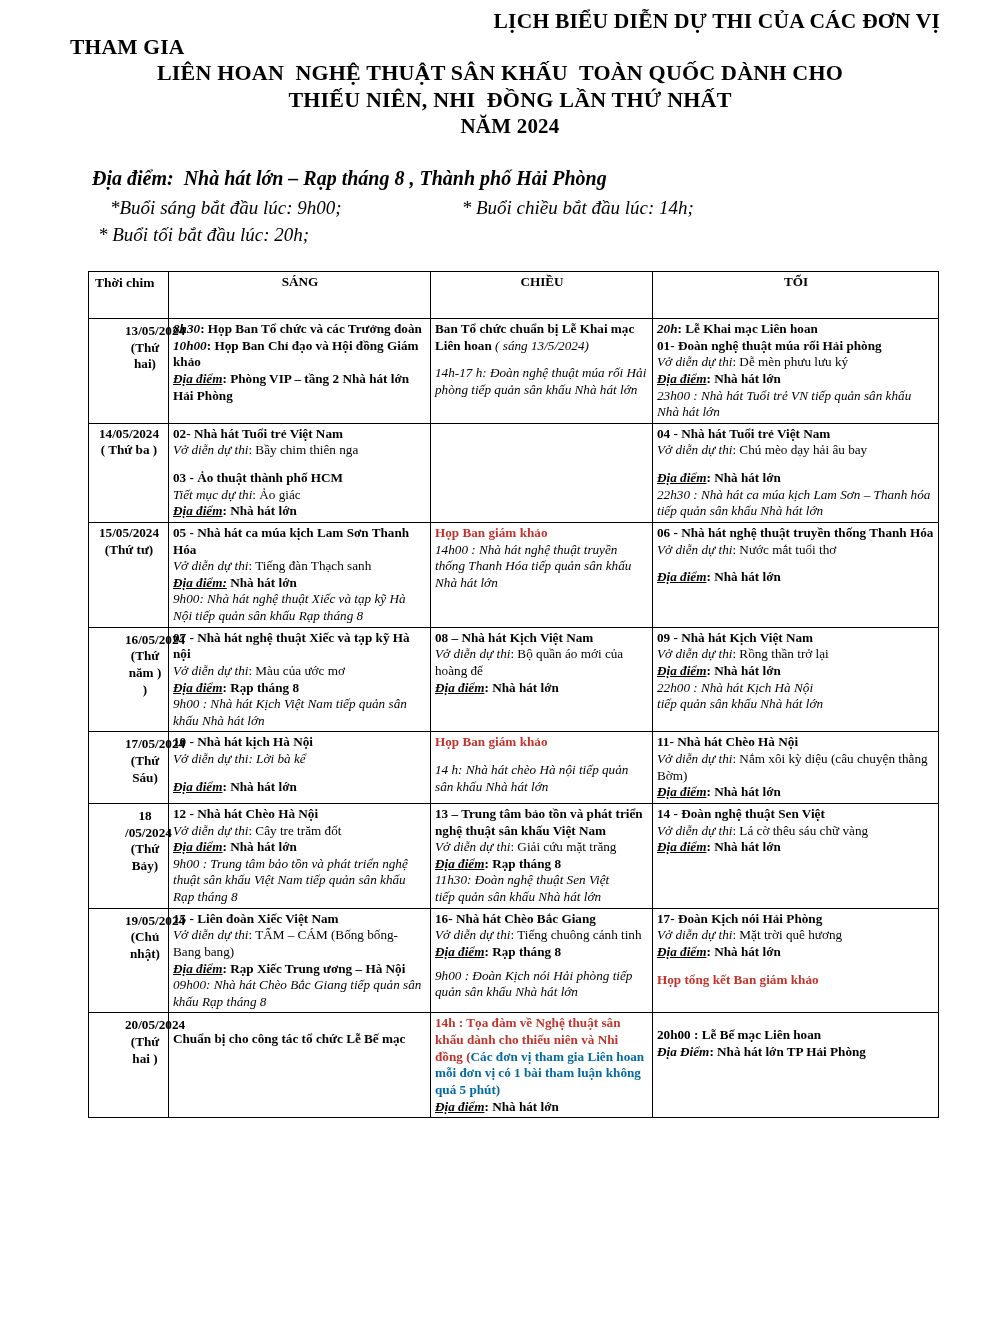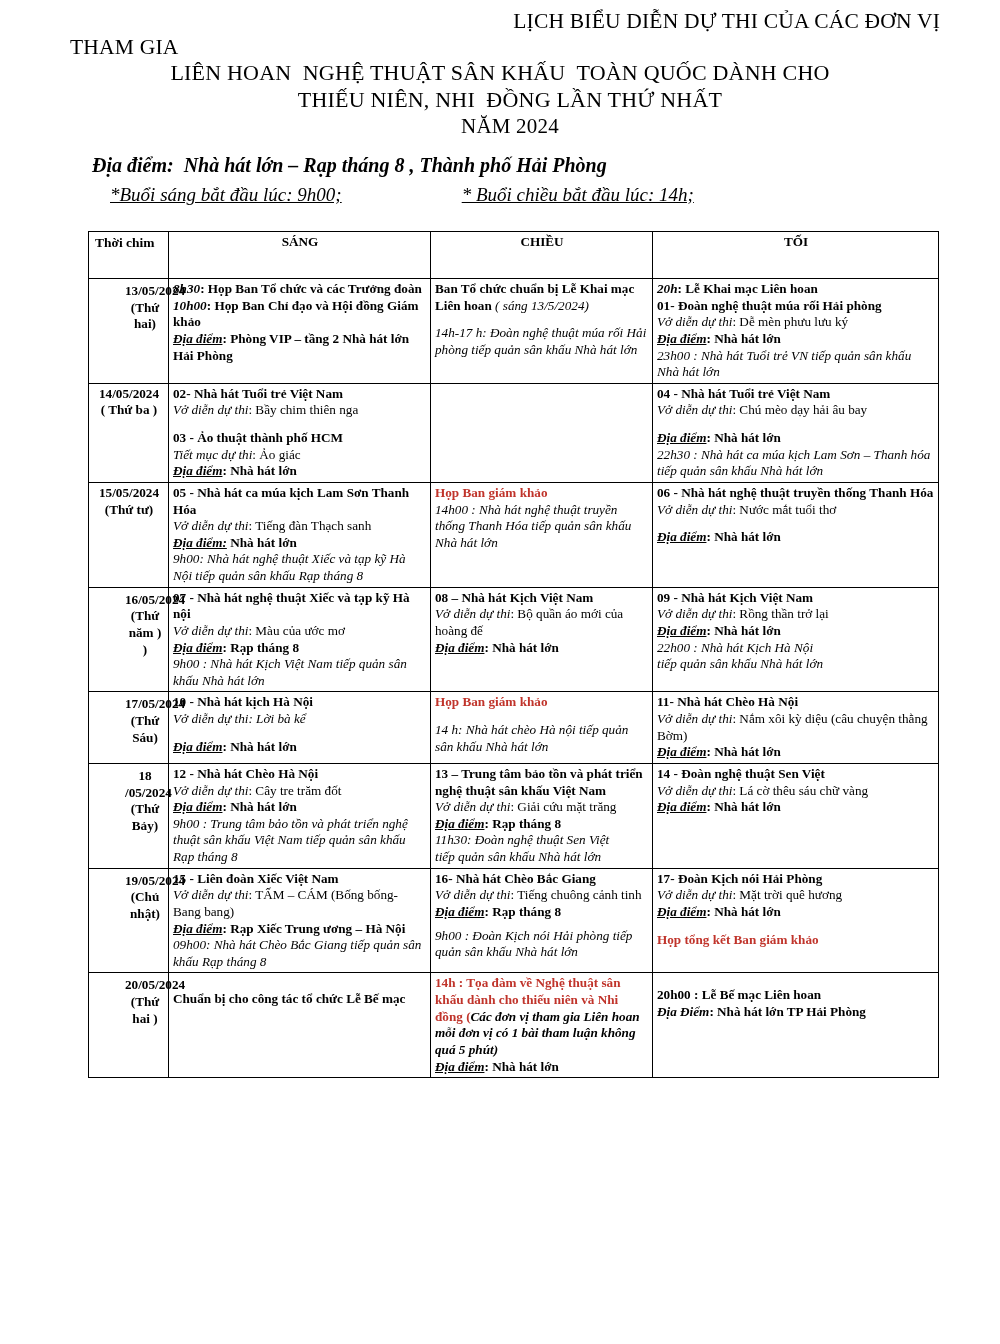--- a/index.html
+++ b/index.html
@@ -19,49 +19,48 @@
     width: 1000px;
     height: 1344px;
     box-sizing: border-box;
   }
 
   
   .head-wrap {
     padding: 8px 0 0 0;
   }
   .title-line {
-    font-weight: normal;
+    font-weight: bold;
     letter-spacing: .2px;
     line-height: 1.22;
     font-size: 21px;
     white-space: pre;
   }
   .title-1 { text-align: right; padding-right: 60px; font-size: 21.5px; }
   .title-2 { text-align: left; padding-left: 70px; font-size: 21.5px; }
   .title-3 { text-align: center; font-size: 22px; }
   .title-4 { text-align: center; padding-left: 20px; font-size: 22px; }
   .title-5 { text-align: center; padding-left: 20px; font-size: 21px; }
 
   
   .subinfo {
-    margin-top: 11px;
+    margin-top: 24px;
     padding-left: 92px;
     font-style: italic;
     font-weight: bold;
     font-size: 20px;
     line-height: 1.42;
   }
   .subinfo .ln { white-space: pre; }
   .times-row {
     margin-top: 3px;
     font-style: italic;
     font-weight: normal;
     font-size: 19px;
     padding-left: 18px;
-    text-decoration: underline;
   }
   .times-row .t2 { margin-left: 120px; }
   .times-row2 {
     font-style: italic;
     font-weight: normal;
     font-size: 19px;
     padding-left: 6px;
   }
 
   
@@ -105,41 +104,42 @@
     line-height: 1.3;
   }
   td.time-cell.vtop { vertical-align: top; padding-top: 4px; padding-left: 36px; }
 
   
   .b    { font-weight: bold; margin-top: 42px; }
   .i    { font-style: italic; }
   .bi   { font-weight: bold; font-style: italic; }
   .biu  { font-weight: bold; font-style: italic; text-decoration: underline; }
   .redb { color: #c0342b; font-weight: bold; text-align: right; }
-  .redbi{ color: #000000; font-weight: bold; font-style: italic; }
+  .redbi{ color: #0369a1; font-weight: bold; }
   .gap  { display: block; height: 11px; }
   .gap-s{ display: block; height: 7px; }
   .line { display: block; }
 </style>
 </head>
 <body>
 
 <div class="page">
 
   <div class="head-wrap">
     <div class="title-line title-1">LỊCH BIỂU DIỄN DỰ THI CỦA CÁC ĐƠN VỊ</div>
     <div class="title-line title-2">THAM GIA</div>
     <div class="title-line title-3">LIÊN HOAN  NGHỆ THUẬT SÂN KHẤU  TOÀN QUỐC DÀNH CHO</div>
     <div class="title-line title-4">THIẾU NIÊN, NHI  ĐỒNG LẦN THỨ NHẤT</div>
     <div class="title-line title-5">NĂM 2024</div>
   </div>
 
   <div class="subinfo">
     <div class="ln"><span>Địa điểm:</span><span>  Nhà hát lớn – Rạp tháng 8 , Thành phố Hải Phòng</span></div>
     <div class="times-row"><span>*Buổi sáng bắt đầu lúc: 9h00;</span><span class="t2">* Buổi chiều bắt đầu lúc: 14h;</span></div>
+    <div class="times-row2">* Buổi tối bắt đầu lúc: 20h;</div>
   </div>
 
   <div class="tbl-wrap">
     <table class="sched">
       <colgroup>
         <col class="c-time">
           <col class="c-morn">
           <col class="c-aft">
           <col class="c-eve">
       </colgroup>

